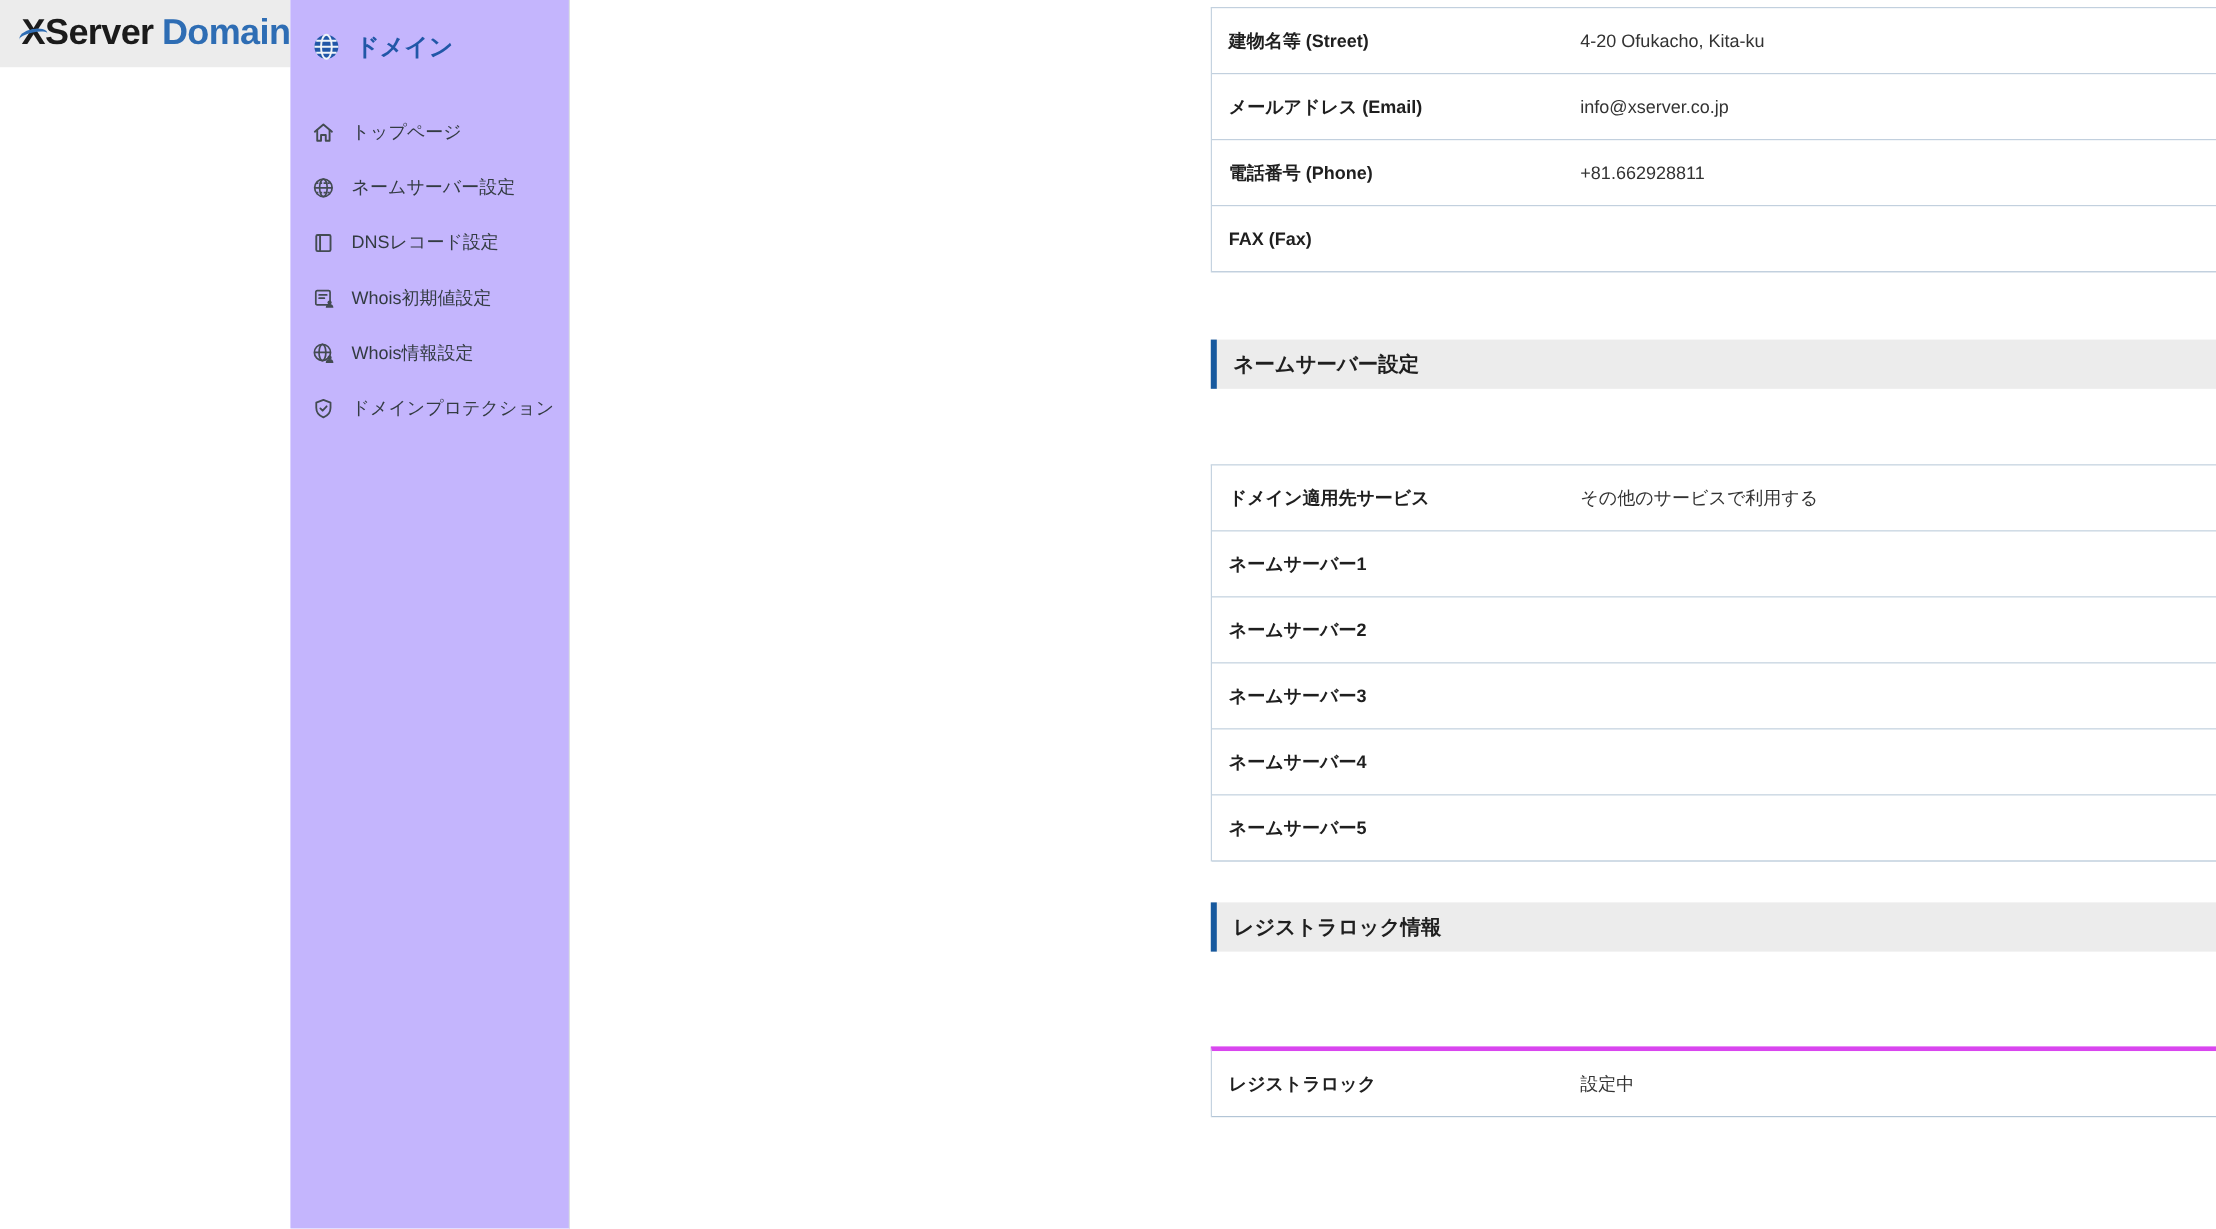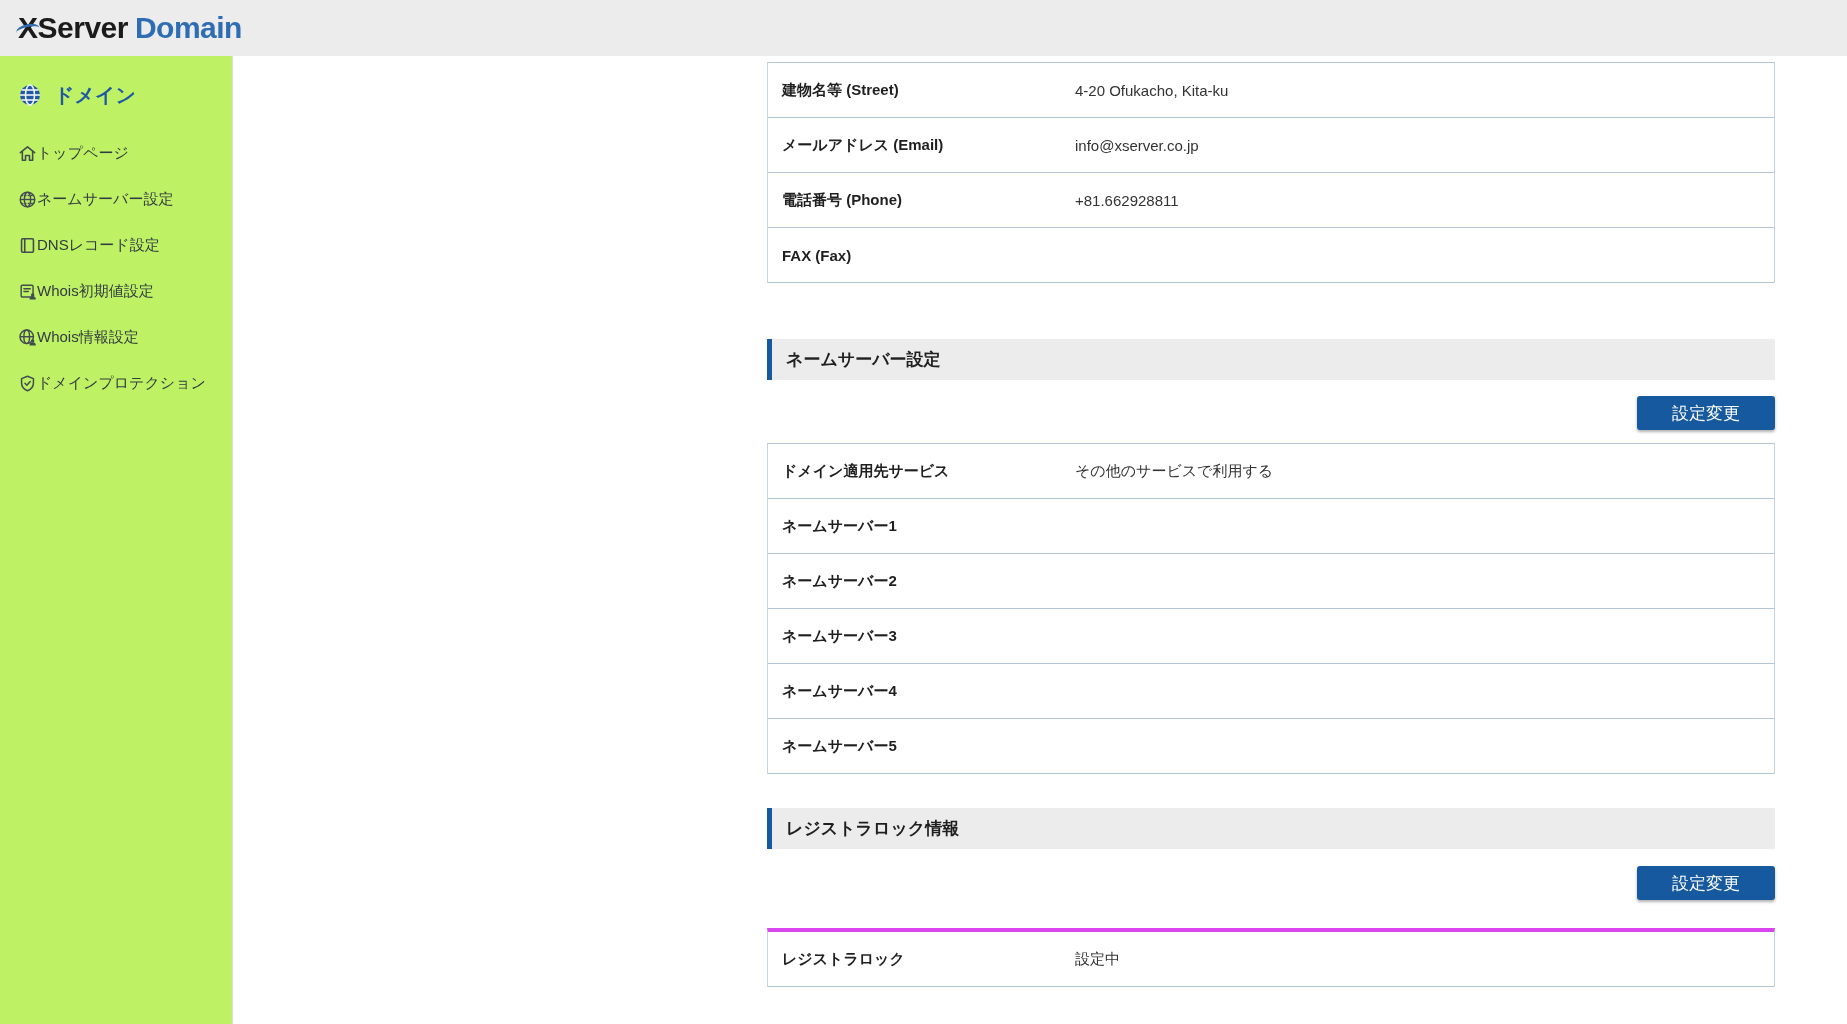--- a/index.html
+++ b/index.html
@@ -1,36 +1,36 @@
 <!DOCTYPE html>
 <html><head>
 <meta charset="utf-8">
 <style>
   * { margin:0; padding:0; box-sizing:border-box; }
   html,body { background:#fff; }
   body { font-family:"Liberation Sans","DejaVu Sans",sans-serif; color:#333; }
-  .page { width:1847px; height:1024px; background:#fff; overflow:hidden; display:flex; flex-direction:column; }
+  .page { width:1847px; height:1024px; background:#fff; overflow:hidden; display:flex; }
 
   
   .header { height:56px; background:#ececec; flex:0 0 56px; display:flex; align-items:center; padding-left:18px; }
   .logo { font-size:30px; font-weight:800; letter-spacing:-0.5px; white-space:nowrap; }
   .logo .lg-black { color:#1b1b1b; position:relative; }
   .logo .lg-x { position:relative; display:inline-block; }
   .logo .lg-x::after { content:""; position:absolute; left:-2px; top:13px; width:24px; height:10px;
       border-top:3px solid #2e6db4; border-radius:50%; transform:rotate(-12deg); }
   .logo .lg-blue { color:#2e6db4; margin-left:7px; }
 
   
   .body-row { flex:1; display:flex; min-height:0; }
 
   
-  .sidebar { width:233px; flex:0 0 233px; background:#bef264; border-right:1px solid #dadfe4; padding:24px 0 0 18px; }
+  .sidebar { width:233px; flex:0 0 233px; background:#c4b5fd; border-right:1px solid #dadfe4; padding:24px 0 0 18px; }
   .sb-title { display:flex; align-items:center; gap:12px; height:30px; color:#2157a7; font-size:20px; font-weight:700; cursor:pointer; }
   .sb-items { margin-top:20px; }
-  .sb-item { display:flex; align-items:center; height:46px; font-size:15px; color:#333b42; cursor:pointer; }
+  .sb-item { display:flex; align-items:flex-end; gap:14px; height:46px; font-size:15px; color:#333b42; cursor:pointer; }
   .sb-item .ico, .sb-title .ico { flex:0 0 auto; display:inline-flex; }
   .ico svg { display:block; }
 
   
   .main { flex:1; min-width:0; background:#fff; }
   .content { margin-left:534px; width:1008px; }
 
   .tbl { border:1px solid #c5d3e0; border-bottom:none; }
   .tbl .row { display:flex; align-items:center; height:55px; border-bottom:1px solid #b3c5d6; background:#fff; }
   .tbl .row .lbl { width:307px; padding-left:14px; font-weight:700; font-size:15px; color:#1f1f1f; }

